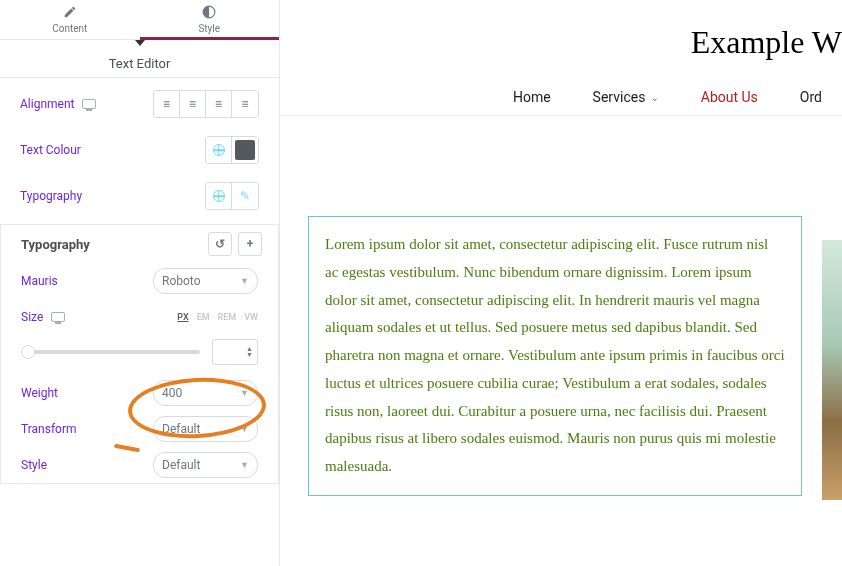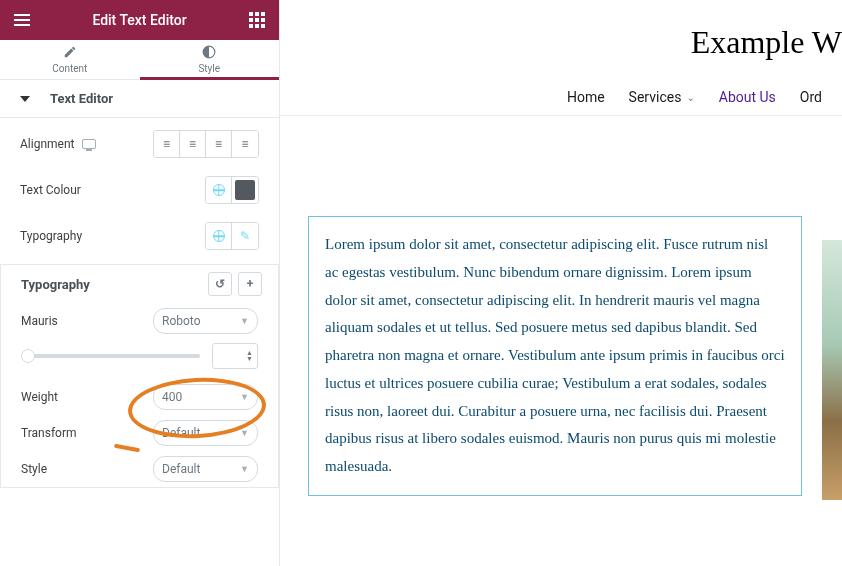--- a/index.html
+++ b/index.html
@@ -8,24 +8,24 @@
 .panel-header { height: 40px; background: #8e2246; display: flex; align-items: center; justify-content: space-between; padding: 0 14px; color: #fff; font-size: 14px; font-weight: 500; }
 .hamburger { display: flex; flex-direction: column; gap: 3px; cursor: pointer; }
 .hamburger span { width: 16px; height: 2px; background: #fff; display: block; }
 .grid-icon { display: grid; grid-template-columns: repeat(3,4px); grid-template-rows: repeat(3,4px); gap: 2px; cursor: pointer; }
 .grid-icon span { background: #fff; }
 .panel-tabs { display: flex; height: 40px; border-bottom: 1px solid #e6e9ec; }
 .ptab { flex: 1; display: flex; flex-direction: column; align-items: center; justify-content: center; gap: 4px; font-size: 10px; color: #6d7882; cursor: pointer; position: relative; }
 .ptab.active { background: #fff; }
 .ptab.active::after { content: ""; position: absolute; bottom: -1px; left: 0; right: 0; height: 3px; background: #8e2246; }
 .ptab svg { width: 14px; height: 14px; fill: #6d7882; }
-.section-header { height: 38px; display: flex; align-items: center; padding: 0 20px; border-bottom: 1px solid #e6e9ec; gap: 20px; font-weight: 700; font-size: 13px; }
+.section-header { height: 38px; display: flex; align-items: center; padding: 0 20px; border-bottom: 1px solid #e6e9ec; gap: 10px; font-weight: 400; font-size: 13px; flex-direction: column; }
 .caret-down { width: 0; height: 0; border-left: 5px solid transparent; border-right: 5px solid transparent; border-top: 6px solid #333; }
 .ctrl-row { display: flex; align-items: center; justify-content: space-between; padding: 0 20px; height: 40px; margin-top: 6px; }
-.ctrl-label { font-size: 12px; color: #404040; display: flex; align-items: center; gap: 8px; }
+.ctrl-label { font-size: 12px; color: #6d28d9; display: flex; align-items: center; gap: 8px; }
 .device-icon { width: 14px; height: 10px; border: 1px solid #a4afb7; border-radius: 2px; position: relative; }
 .device-icon::after { content: ""; position: absolute; bottom: -3px; left: 3px; width: 6px; height: 2px; background: #a4afb7; }
 .btn-group { display: flex; border: 1px solid #d5dadf; border-radius: 3px; overflow: hidden; }
 .icon-btn { width: 26px; height: 26px; display: flex; align-items: center; justify-content: center; border-right: 1px solid #d5dadf; background: #fff; cursor: pointer; font-size: 12px; color: #6d7882; }
 .icon-btn:last-child { border-right: none; }
 .icon-btn.primary { color: #71d7f7; }
 .color-sq { width: 20px; height: 20px; background: #54595f; border-radius: 2px; }
 .globe { width: 12px; height: 12px; border: 1.5px solid #71d7f7; border-radius: 50%; position: relative; }
 .globe::before { content: ""; position: absolute; top: 0; bottom: 0; left: 50%; width: 1.5px; background: #71d7f7; transform: translateX(-50%); }
 .globe::after { content: ""; position: absolute; left: 0; right: 0; top: 50%; height: 1.5px; background: #71d7f7; transform: translateY(-50%); }
@@ -38,53 +38,34 @@
 .sel-caret { font-size: 9px; color: #a4afb7; }
 .unit-row { display: flex; gap: 8px; font-size: 9px; color: #c2cbd2; font-weight: 600; }
 .unit-row .uact { color: #556068; text-decoration: underline; }
 .slider-row { padding: 4px 20px 10px; display: flex; align-items: center; gap: 12px; }
 .slider-track { flex: 1; height: 4px; background: #d5dadf; border-radius: 2px; position: relative; }
 .slider-thumb { width: 14px; height: 14px; background: #fff; border: 1px solid #d5dadf; border-radius: 50%; position: absolute; left: 0; top: -5px; cursor: pointer; }
 .numbox { width: 46px; height: 26px; border: 1px solid #d5dadf; border-radius: 3px; display: flex; align-items: center; justify-content: flex-end; padding-right: 4px; }
 .stepper { display: flex; flex-direction: column; font-size: 7px; color: #6d7882; line-height: 6px; }
 .preview { position: absolute; left: 280px; top: 0; right: 0; height: 508px; background: #fff; }
 .site-title { text-align: right; padding: 24px 0 18px 0; font-size: 32px; font-weight: 400; color: #000; font-family: Georgia, serif; overflow: hidden; white-space: nowrap; }
-.nav { display: flex; justify-content: flex-end; gap: 24px; padding: 10px 20px; border-bottom: 1px solid #eceef1; font-size: 14px; color: #1a1a1a; overflow: hidden; }
+.nav { display: flex; justify-content: flex-end; gap: 42px; padding: 10px 20px; border-bottom: 1px solid #eceef1; font-size: 14px; color: #1a1a1a; overflow: hidden; }
 .nav-item { cursor: pointer; display: flex; align-items: center; gap: 5px; }
-.nav-item.active { color: #4c1d95; }
+.nav-item.active { color: #b91c1c; }
 .chev { font-size: 10px; color: #7a7a7a; }
-.content-box { margin: 100px 20px 20px 28px; width: 494px; min-height: 275px; border: 1px solid #6ec1e4; padding: 14px 16px; font-size: 15px; line-height: 1.85; color: #0c4a6e; font-family: Georgia, serif; }
+.content-box { margin: 100px 20px 20px 28px; width: 494px; min-height: 275px; border: 1px solid #6ec1e4; padding: 14px 16px; font-size: 15px; line-height: 1.85; color: #4d7c0f; font-family: Georgia, serif; }
 .side-img { position: absolute; right: 0; top: 240px; width: 20px; height: 260px; background: linear-gradient(180deg,#d4e8dc 0%,#a7c9b4 40%,#8b6f47 70%,#c89f68 100%); }
 .collapse-tab { position: absolute; left: 280px; top: 304px; width: 14px; height: 46px; background: #e6e9ec; border-radius: 0 5px 5px 0; display: flex; align-items: center; justify-content: center; font-size: 10px; color: #a4afb7; cursor: pointer; }
 .highlight-oval { position: absolute; width: 138px; height: 60px; border: 4px solid #e67e22; border-radius: 50%; left: 128px; top: 378px; pointer-events: none; transform: rotate(-3deg); }
 .highlight-tail { position: absolute; width: 26px; height: 4px; background: #e67e22; border-radius: 2px; left: 114px; top: 446px; transform: rotate(10deg); pointer-events: none; }
 </style>
 </head>
 <body>
 
 <div class="panel">
-  <div class="panel-header">
-    <div class="hamburger">
-        <span></span>
-        <span></span>
-        <span></span>
-      </div>
-    <span>Edit Text Editor</span>
-    <div class="grid-icon">
-        <span></span>
-        <span></span>
-        <span></span>
-        <span></span>
-        <span></span>
-        <span></span>
-        <span></span>
-        <span></span>
-        <span></span>
-      </div>
-  </div>
 
   <div class="panel-tabs">
     <div class="ptab">
       <svg viewBox="0 0 24 24">
           <path d="M3 17.25V21h3.75L17.81 9.94l-3.75-3.75L3 17.25zM20.71 7.04a1 1 0 0 0 0-1.41l-2.34-2.34a1 1 0 0 0-1.41 0l-1.83 1.83 3.75 3.75 1.83-1.83z"></path>
         </svg>
       <span>Content</span>
     </div>
     <div class="ptab active">
       <svg viewBox="0 0 24 24">
@@ -145,20 +126,32 @@
     </div>
 
     <div class="sub-ctrl-row">
       <span class="ctrl-label">Mauris</span>
       <div class="select">
         <span>Roboto</span>
         <span class="sel-caret">▼</span>
       </div>
     </div>
 
+    <div class="sub-ctrl-row">
+      <div class="ctrl-label">
+        <span>Size</span>
+        <span class="device-icon"></span>
+      </div>
+      <div class="unit-row">
+        <span class="uact">PX</span>
+        <span>EM</span>
+        <span>REM</span>
+        <span>VW</span>
+      </div>
+    </div>
 
     <div class="slider-row">
       <div class="slider-track">
         <div class="slider-thumb"></div>
       </div>
       <div class="numbox">
         <div class="stepper">
             <span>▲</span>
             <span>▼</span>
           </div>

